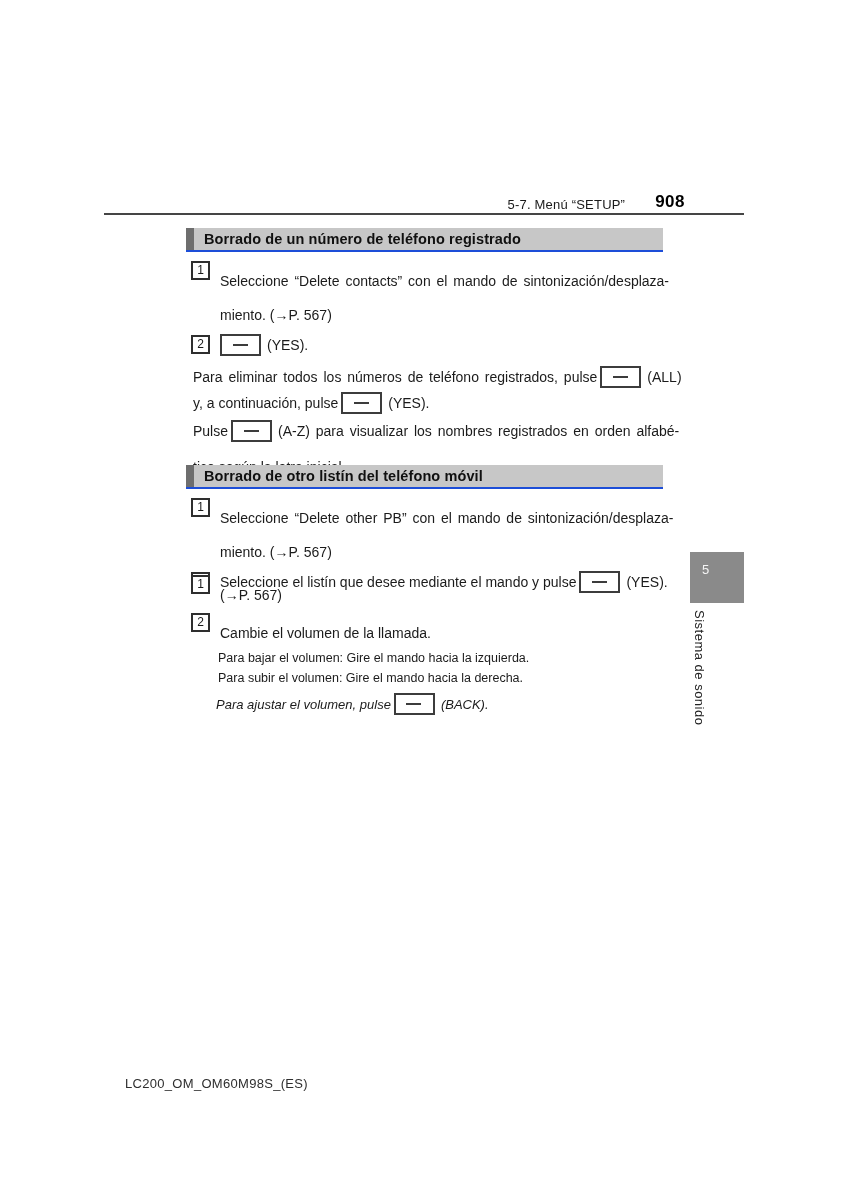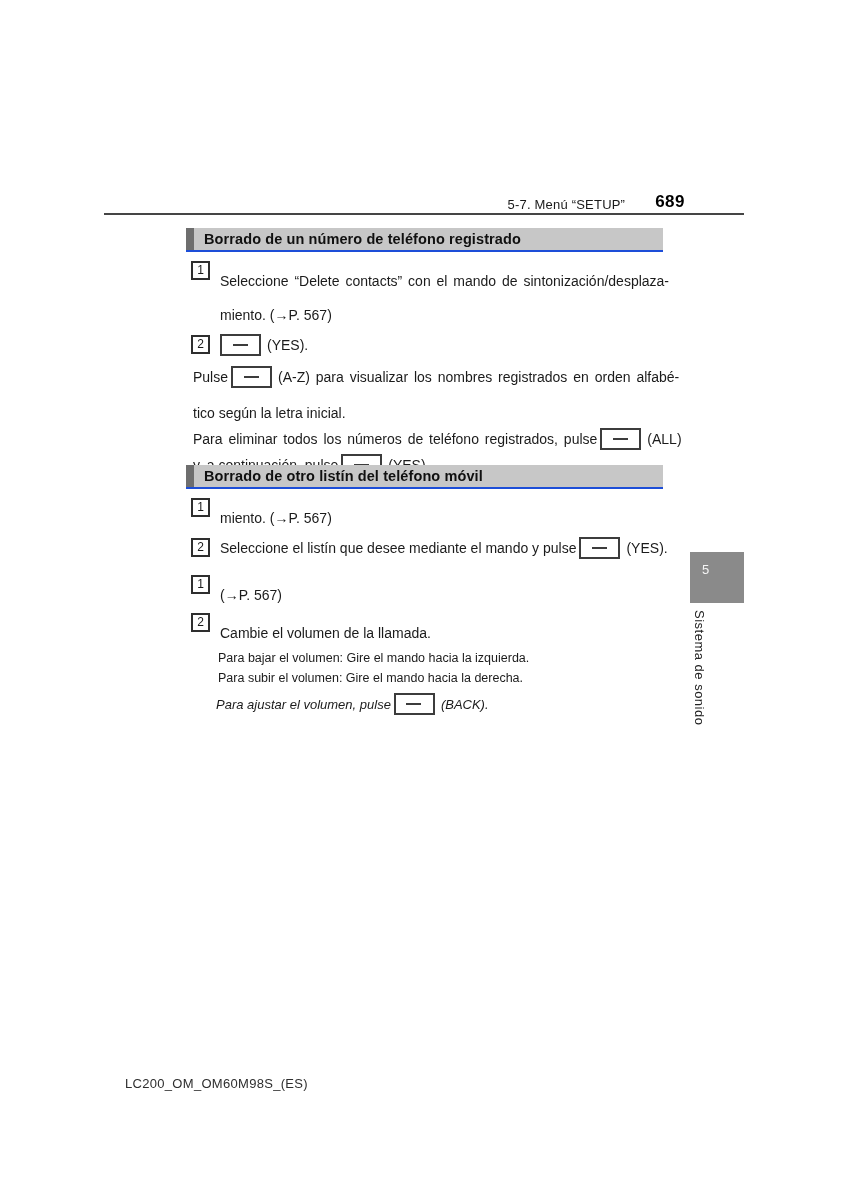--- a/index.html
+++ b/index.html
@@ -79,21 +79,21 @@
   .key::after{
     content:"";position:absolute;left:50%;top:50%;width:15px;height:2px;
     margin:-1px 0 0 -8px;background:#3c3c3c;
   }
 </style>
 </head>
 <body>
 
 <div class="page-header">
   <span class="hdr-section">5-7. Menú “SETUP”</span>
-  <span class="hdr-page">689</span>
+  <span class="hdr-page">908</span>
 </div>
 <div class="hdr-rule"></div>
 
 <div class="section" id="sec1">
   <div class="bar">
     <div class="bar-accent"></div>
     <div class="bar-title">Borrado de un número de teléfono registrado</div>
   </div>
 
   <div class="step">
@@ -105,39 +105,40 @@
   </div>
 
   <div class="step">
     <div class="step-num">2</div>
     <div class="step-body">
       <span class="ln-key"><span class="key" style="margin-left:0"></span><span>(YES).</span></span>
     </div>
   </div>
 
   <div class="note">
-    <span class="ln-key ws"><span>Pulse</span><span class="key"></span><span>(A-Z) para visualizar los nombres registrados en orden alfabé-</span></span>
-    <span class="ln">tico según la letra inicial.</span>
+    <span class="ln-key ws"><span>Para eliminar todos los números de teléfono registrados, pulse</span><span class="key"></span><span>(ALL)</span></span>
+    <span class="ln-key"><span>y, a continuación, pulse</span><span class="key"></span><span>(YES).</span></span>
   </div>
 
   <div class="note">
-    <span class="ln-key ws"><span>Para eliminar todos los números de teléfono registrados, pulse</span><span class="key"></span><span>(ALL)</span></span>
-    <span class="ln-key"><span>y, a continuación, pulse</span><span class="key"></span><span>(YES).</span></span>
+    <span class="ln-key ws"><span>Pulse</span><span class="key"></span><span>(A-Z) para visualizar los nombres registrados en orden alfabé-</span></span>
+    <span class="ln">tico según la letra inicial.</span>
   </div>
 </div>
 
 <div class="section" id="sec2">
   <div class="bar">
     <div class="bar-accent"></div>
     <div class="bar-title">Borrado de otro listín del teléfono móvil</div>
   </div>
 
   <div class="step">
     <div class="step-num">1</div>
     <div class="step-body">
+      <span class="ln ws">Seleccione “Delete other PB” con el mando de sintonización/desplaza-</span>
       <span class="ln">miento. (→P. 567)</span>
     </div>
   </div>
 
   <div class="step">
     <div class="step-num">2</div>
     <div class="step-body">
       <span class="ln-key"><span>Seleccione el listín que desee mediante el mando y pulse</span><span class="key"></span><span>(YES).</span></span>
     </div>
   </div>

